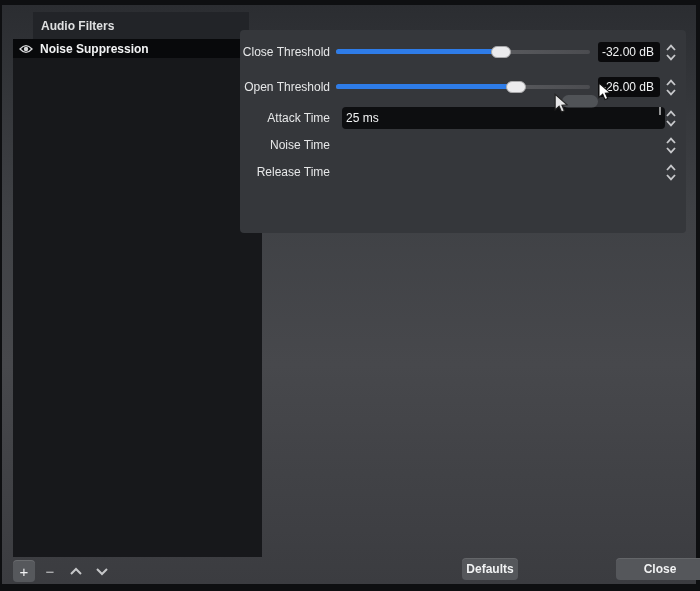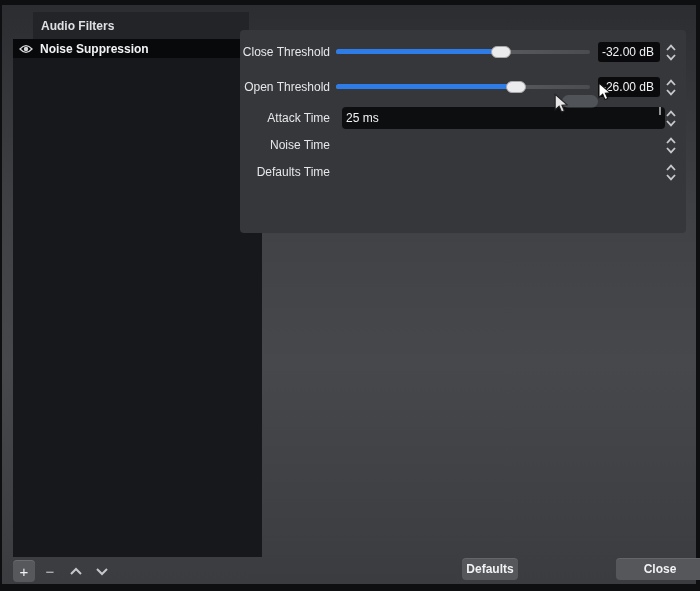--- a/index.html
+++ b/index.html
@@ -198,21 +198,21 @@
             <polyline points="2,7 6,2.6 10,7" fill="none" stroke="#c7c8cb" stroke-width="1.8"></polyline>
           </svg>
         </div>
       <div class="spin-btn">
           <svg width="12" height="9" viewBox="0 0 12 9">
             <polyline points="2,2 6,6.4 10,2" fill="none" stroke="#c7c8cb" stroke-width="1.8"></polyline>
           </svg>
         </div>
     </div>
 
-    <div class="prop-label" style="top:135px">Defaults Time</div>
+    <div class="prop-label" style="top:135px">Release Time</div>
     <div class="spinner" style="top:131px">
       <div class="spin-btn">
           <svg width="12" height="9" viewBox="0 0 12 9">
             <polyline points="2,7 6,2.6 10,7" fill="none" stroke="#c7c8cb" stroke-width="1.8"></polyline>
           </svg>
         </div>
       <div class="spin-btn">
           <svg width="12" height="9" viewBox="0 0 12 9">
             <polyline points="2,2 6,6.4 10,2" fill="none" stroke="#c7c8cb" stroke-width="1.8"></polyline>
           </svg>

